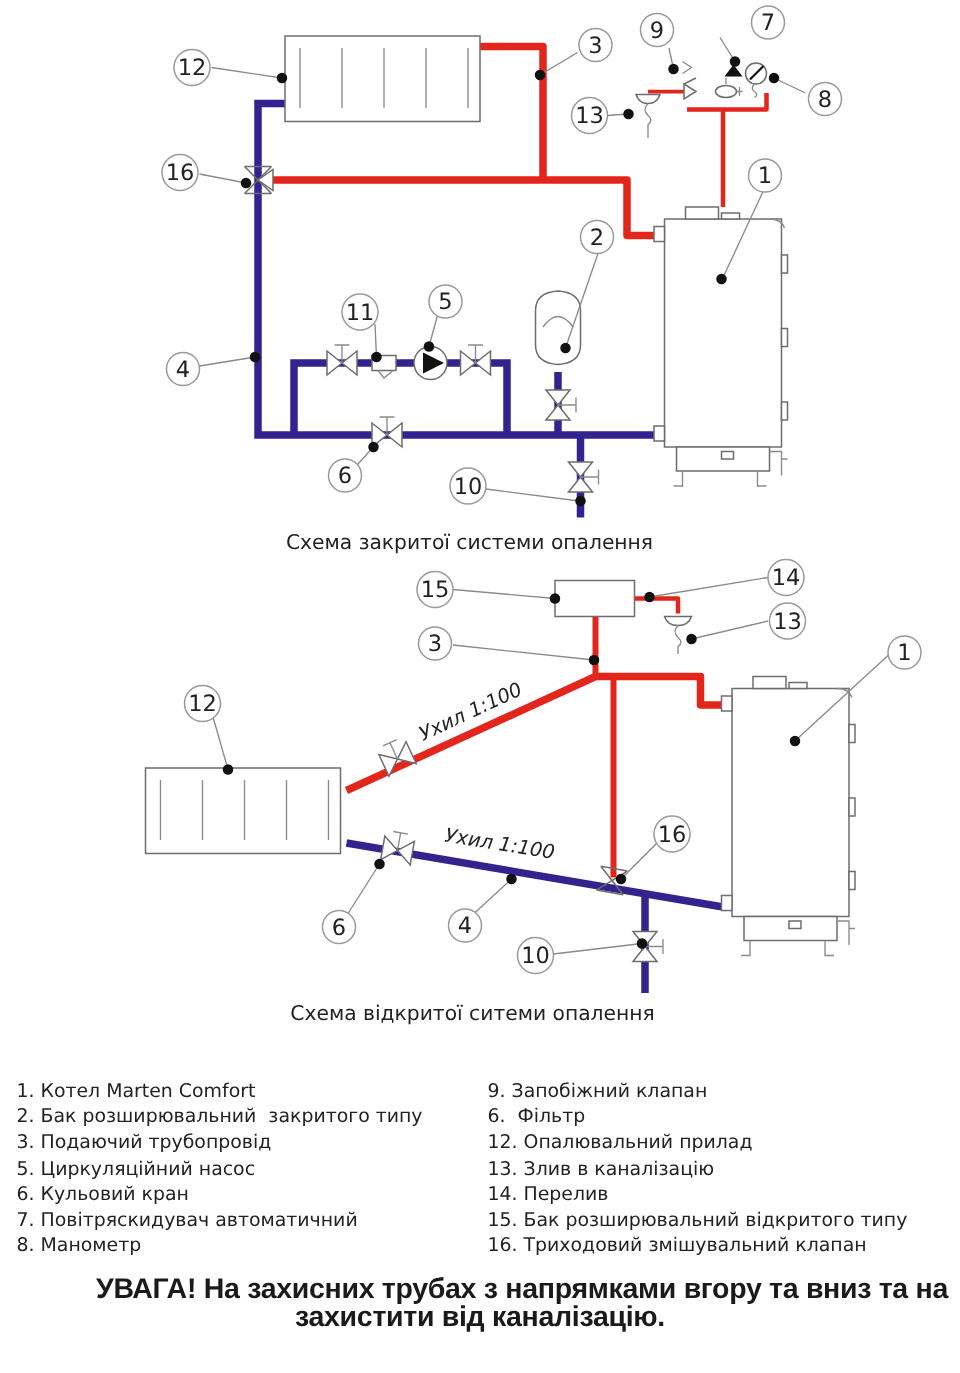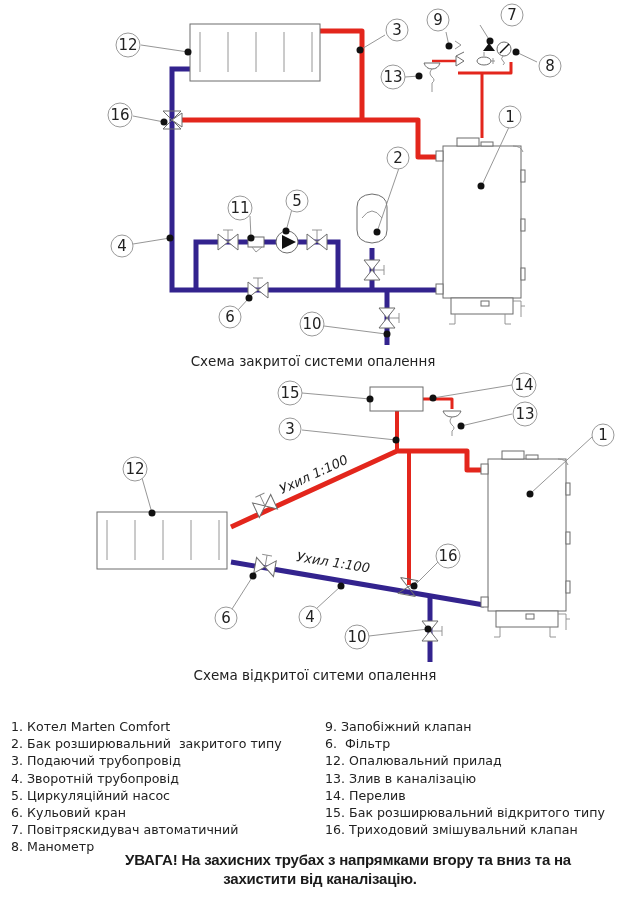--- a/index.html
+++ b/index.html
@@ -12,21 +12,21 @@
   .leader { stroke:#8a8a8a; stroke-width:0.9; }
   .dot { fill:#111; }
   .callout circle { fill:#fff; stroke:#9a9a9a; stroke-width:1; }
   .callout text { font-family:"DejaVu Sans", sans-serif; font-size:15px; fill:#222; text-anchor:middle; dominant-baseline:central; }
   .caption { font-family:"DejaVu Sans", sans-serif; font-size:13.5px; fill:#222; text-anchor:middle; }
   .slope { font-family:"DejaVu Sans", sans-serif; font-size:13px; fill:#222; font-style:italic; }
   .legend { position:absolute; top:718px; font-size:12.6px; line-height:17.2px; color:#222; }
   .legend div { white-space:pre; }
   #legend-left { left:11px; }
   #legend-right { left:325px; }
-  .warning { position:absolute; left:0; top:851px; width:640px; text-align:center; font-family:"Liberation Sans", sans-serif; font-weight:bold; font-size:15px; line-height:18.5px; color:#1a1a1a; letter-spacing:-0.2px; }
+  .warning { position:absolute; left:0; top:851px; width:640px; text-align:center; font-family:"Liberation Sans", sans-serif; font-weight:bold; font-size:19px; line-height:18.5px; color:#1a1a1a; letter-spacing:-0.2px; }
   .warning .l1 { padding-left:56px; display:block; }
 </style>
 </head>
 <body>
 
 <svg id="diagram" width="640" height="690" viewBox="0 0 640 690" xmlns="http://www.w3.org/2000/svg">
   <defs>
     <g id="boiler">
       <rect x="0" y="0" width="78" height="152" class="eq"></rect>
       <rect x="-7" y="5" width="7" height="10" class="eq"></rect>
@@ -300,21 +300,20 @@
       </g>
 
     <text class="caption" x="315" y="680">Схема відкритої ситеми опалення</text>
   </g>
 </svg>
 
 <div class="legend" id="legend-left">
   <div>1. Котел Marten Comfort</div>
   <div>2. Бак розширювальний  закритого типу</div>
   <div>3. Подаючий трубопровід</div>
-  <div>4. Зворотній трубопровід</div>
   <div>5. Циркуляційний насос</div>
   <div>6. Кульовий кран</div>
   <div>7. Повітряскидувач автоматичний</div>
   <div>8. Манометр</div>
 </div>
 <div class="legend" id="legend-right">
   <div>9. Запобіжний клапан</div>
   <div>6.  Фільтр</div>
   <div>12. Опалювальний прилад</div>
   <div>13. Злив в каналізацію</div>

